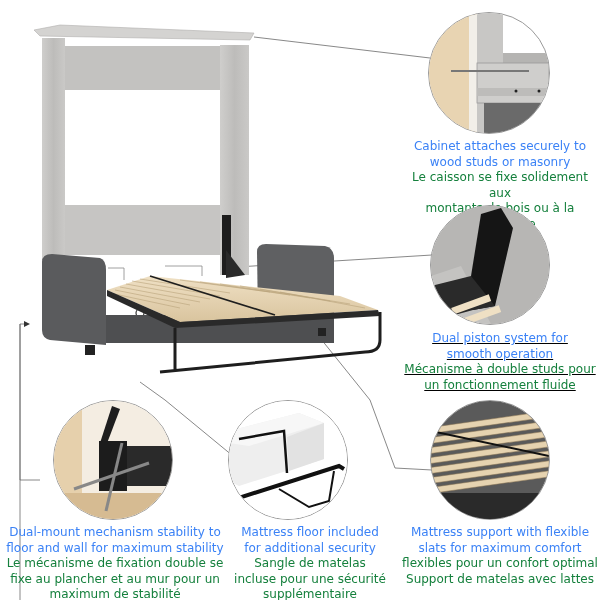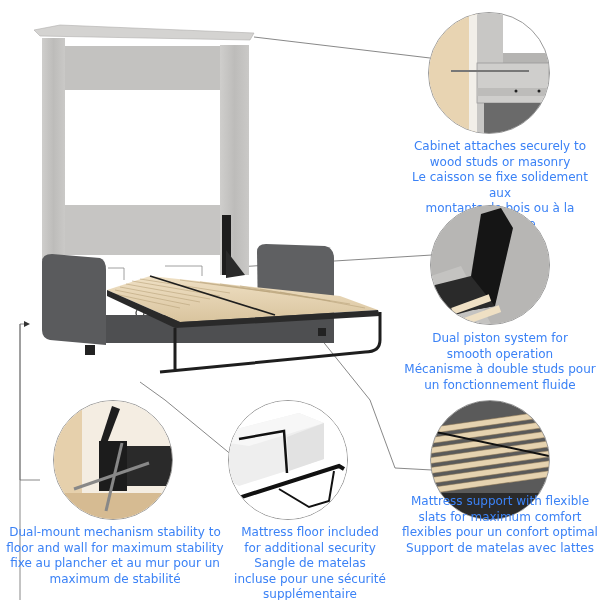--- a/index.html
+++ b/index.html
@@ -1,21 +1,21 @@
 <!DOCTYPE html>
 <html><head>
 <meta charset="utf-8">
 <style>
   html,body{margin:0;padding:0;background:#ffffff;}
   body{width:600px;height:600px;position:relative;overflow:hidden;font-family:"DejaVu Sans","Liberation Sans",sans-serif;}
   .abs{position:absolute;}
   .circle{position:absolute;border-radius:50%;border:1px solid #9a9a9a;overflow:hidden;background:#fff;}
   .caption{position:absolute;text-align:center;line-height:15.5px;}
   .caption .en{color:#3b82f6;font-size:12px;display:block;}
-  .caption .fr{color:#3b82f6;font-size:12px;display:block;}
+  .caption .fr{color:#15803d;font-size:12px;display:block;}
   svg{display:block;}
 </style>
 </head>
 <body>
 
 <svg class="abs" style="left:0;top:0" width="600" height="600">
   <g stroke="#6a6a6a" stroke-width="0.8" fill="none">
     <line x1="254" y1="37" x2="430" y2="58"></line>
     <line x1="237" y1="267" x2="432" y2="255"></line>
     <polyline points="20,630 20,324 28,324"></polyline>
@@ -111,21 +111,21 @@
 <div class="circle" style="left:430px;top:205px;width:118px;height:118px;">
   <svg width="118" height="118">
     <rect x="0" y="0" width="118" height="118" fill="#c4c3c1"></rect>
     <polygon points="0,0 118,0 118,118 60,118 30,60 0,70" fill="#b7b6b4"></polygon>
     <polygon points="50,8 70,2 82,22 64,100 42,104 40,70" fill="#151515"></polygon>
     <polygon points="40,70 64,100 42,104 20,110 0,100 0,80" fill="#2a2a2a"></polygon>
     <rect x="20" y="95" width="40" height="7" fill="#efe0c4" transform="rotate(-20 40 98)"></rect>
     <rect x="30" y="106" width="40" height="7" fill="#efe0c4" transform="rotate(-20 50 109)"></rect>
   </svg>
 </div>
-<div class="caption" style="left:400px;top:331px;width:200px;">
+<div class="caption" style="left:400px;top:331px;width:200px;text-decoration:underline;">
   <span class="en">Dual piston system for</span>
   <span class="en">smooth operation</span>
   <span class="fr">Mécanisme à double studs pour</span>
   <span class="fr">un fonctionnement fluide</span>
 </div>
 
 <div class="circle" style="left:53px;top:400px;width:118px;height:118px;">
   <svg width="118" height="118">
     <rect x="0" y="0" width="118" height="118" fill="#f4ede2"></rect>
     <rect x="0" y="0" width="28" height="95" fill="#e6d0ac"></rect>
@@ -133,20 +133,21 @@
     <polygon points="58,5 66,8 52,45 46,42" fill="#1e1e1e"></polygon>
     <rect x="45" y="40" width="28" height="50" fill="#1c1c1c"></rect>
     <rect x="73" y="45" width="45" height="40" fill="#2a2a2a"></rect>
     <line x1="20" y1="88" x2="95" y2="62" stroke="#888" stroke-width="3"></line>
     <line x1="68" y1="42" x2="52" y2="110" stroke="#888" stroke-width="3"></line>
   </svg>
 </div>
 <div class="caption" style="left:0px;top:525px;width:230px;">
   <span class="en">Dual-mount mechanism stability to</span>
   <span class="en">floor and wall for maximum stability</span>
+  <span class="fr">Le mécanisme de fixation double se</span>
   <span class="fr">fixe au plancher et au mur pour un</span>
   <span class="fr">maximum de stabilité</span>
 </div>
 
 <div class="circle" style="left:228px;top:400px;width:118px;height:118px;">
   <svg width="118" height="118">
     <rect x="0" y="0" width="118" height="118" fill="#ffffff"></rect>
     <polygon points="0,30 70,12 95,22 95,58 10,85 0,80" fill="#eeeeee"></polygon>
     <polygon points="0,30 70,12 95,22 20,45 0,42" fill="#f7f7f7"></polygon>
     <polygon points="95,22 95,58 60,70 58,36" fill="#e2e2e2"></polygon>
@@ -172,18 +173,18 @@
       <rect x="-5" y="38" width="130" height="6" transform="rotate(-8 60 41)"></rect>
       <rect x="-5" y="48" width="130" height="6" transform="rotate(-8 60 51)"></rect>
       <rect x="-5" y="58" width="130" height="6" transform="rotate(-8 60 61)"></rect>
       <rect x="-5" y="68" width="130" height="6" transform="rotate(-8 60 71)"></rect>
       <rect x="-5" y="78" width="130" height="6" transform="rotate(-8 60 81)"></rect>
     </g>
     <line x1="0" y1="30" x2="118" y2="55" stroke="#111" stroke-width="2"></line>
     <rect x="0" y="92" width="118" height="26" fill="#2a2a2a"></rect>
   </svg>
 </div>
-<div class="caption" style="left:400px;top:494px;width:200px;">
+<div class="caption" style="left:400px;top:525px;width:200px;">
   <span class="en">Mattress support with flexible</span>
   <span class="en">slats for maximum comfort</span>
   <span class="fr">flexibles pour un confort optimal</span>
   <span class="fr">Support de matelas avec lattes</span>
 </div>
 
 </body></html>

